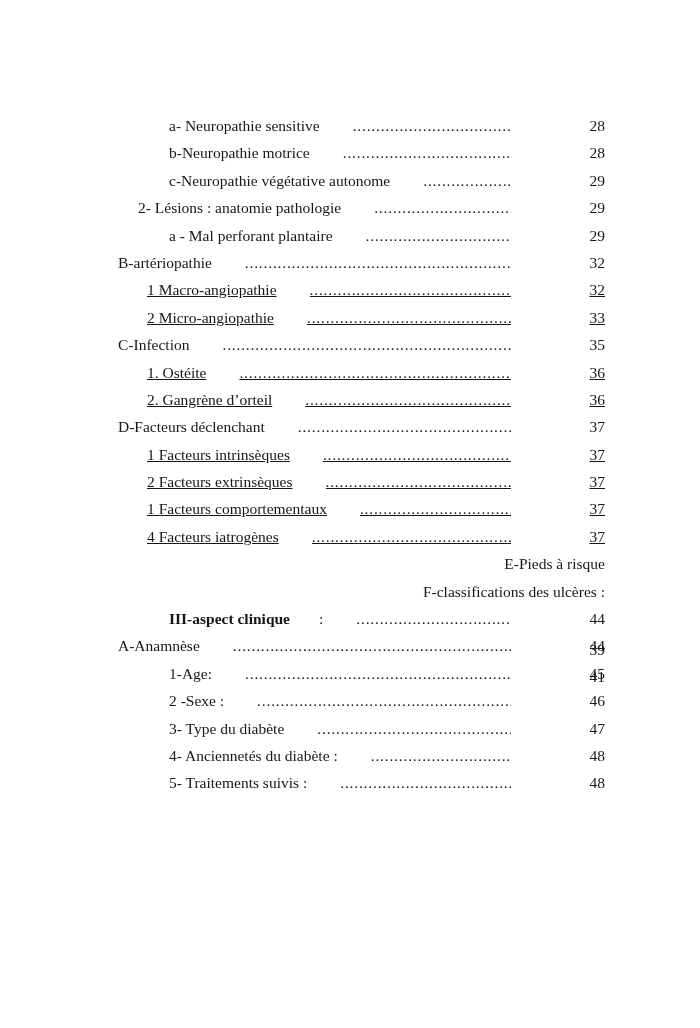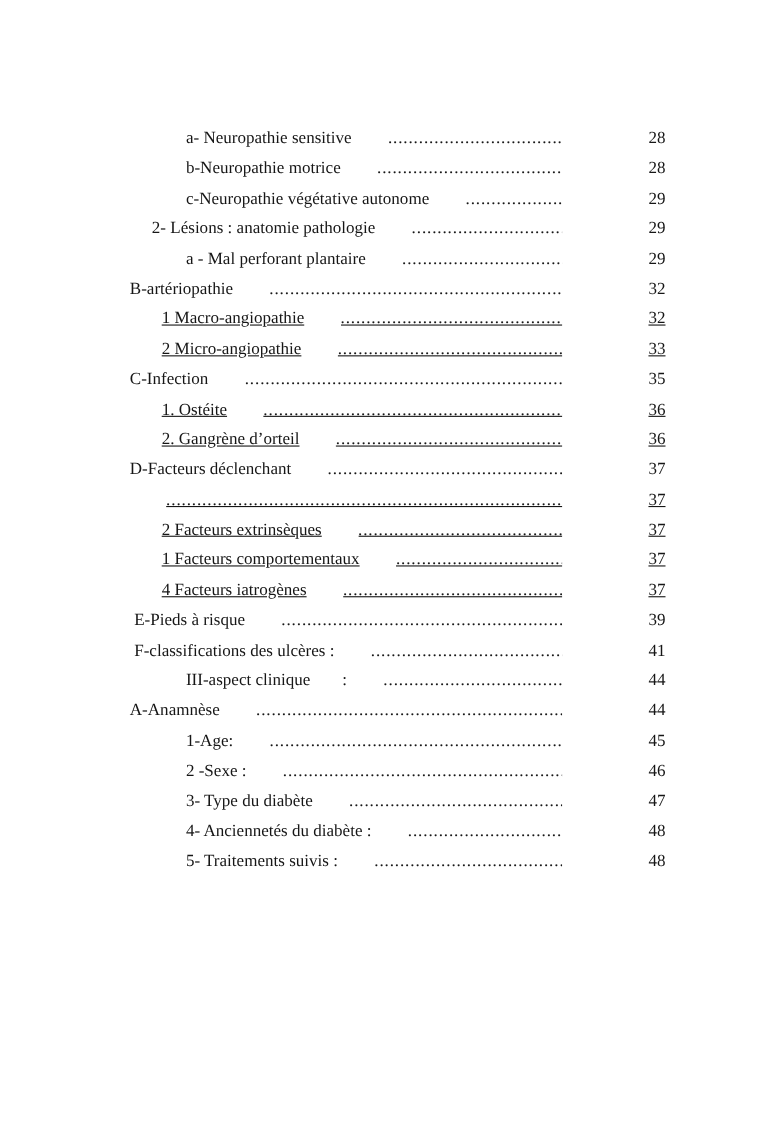--- a/index.html
+++ b/index.html
@@ -53,25 +53,25 @@
     content: "................................................................................................................................................................................................";
     letter-spacing: 0.8px;
   }
   .pagenum {
     flex: 0 0 auto;
     text-align: right;
     margin-left: 48px;
   }
   
   .i1  { padding-left: 13px; font-family: Liberation Serif, serif; }  
-  .i1b { padding-left: 17px; }  
+  .i1b { padding-left: 17px; flex-direction: column; }  
   .i2  { padding-left: 33px; }  
   .i3  { padding-left: 42px; text-decoration: underline; }  
   .i4  { padding-left: 64px; }  
-  .bold .label { font-weight: normal; }
+  .bold .label { font-weight: bold; }
 </style>
 </head>
 <body>
 
 <div class="page">
   <div class="toc">
 
     <div class="row i4">
       <span class="label">a- Neuropathie sensitive</span>
       <span class="leader"></span>
@@ -139,20 +139,21 @@
       <span class="pagenum">36</span>
     </div>
 
     <div class="row i1">
       <span class="label">D-Facteurs déclenchant</span>
       <span class="leader"></span>
       <span class="pagenum">37</span>
     </div>
 
     <div class="row i3">
+      <span class="label">1 Facteurs intrinsèques</span>
       <span class="leader"></span>
       <span class="pagenum">37</span>
     </div>
 
     <div class="row i3">
       <span class="label">2 Facteurs extrinsèques</span>
       <span class="leader"></span>
       <span class="pagenum">37</span>
     </div>
 

